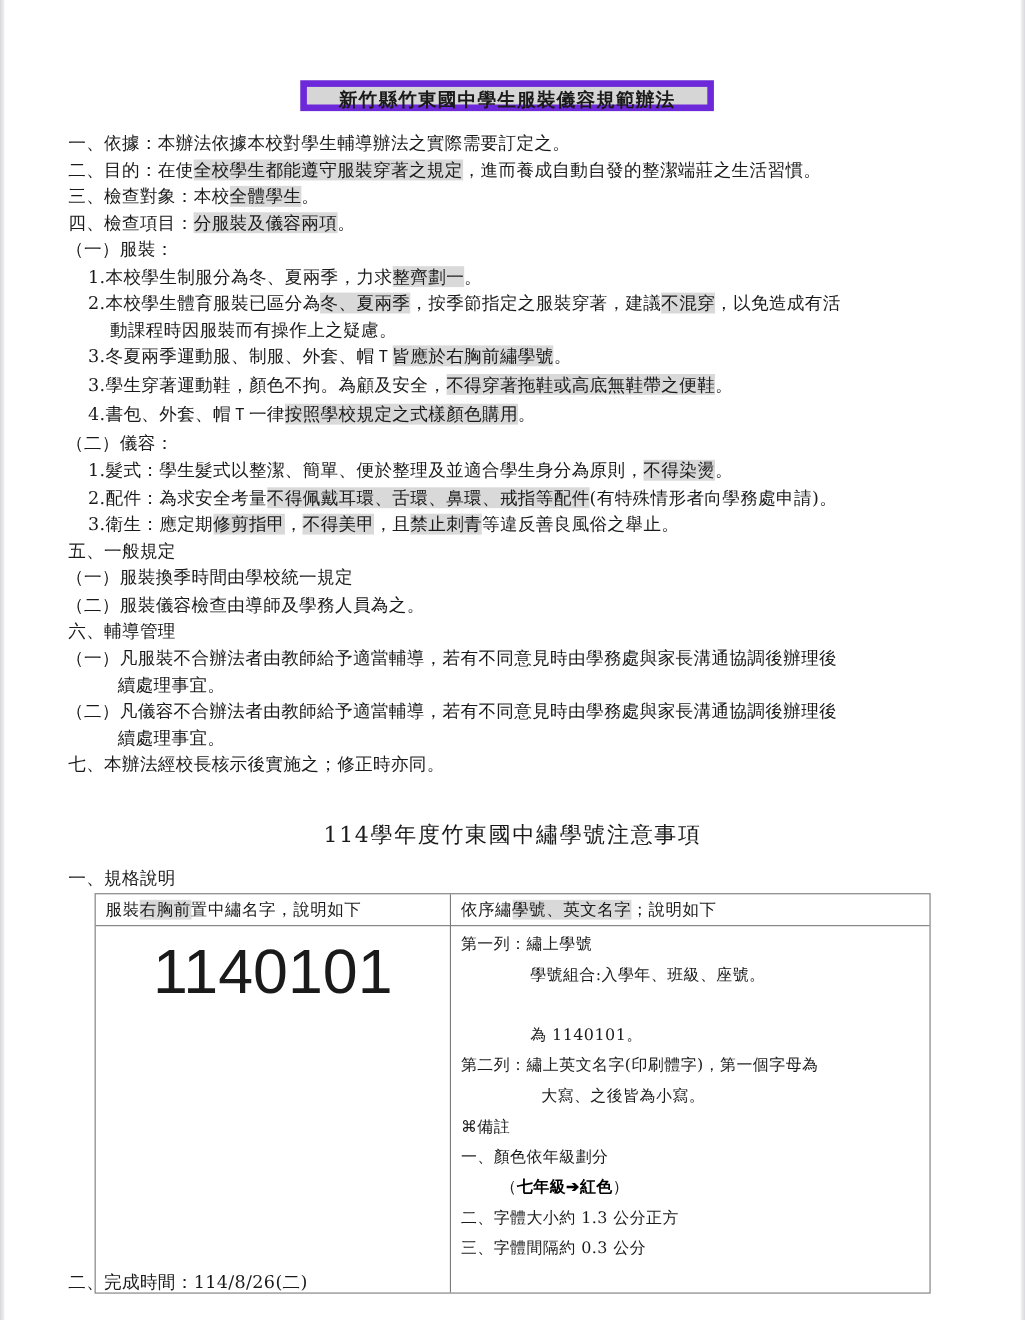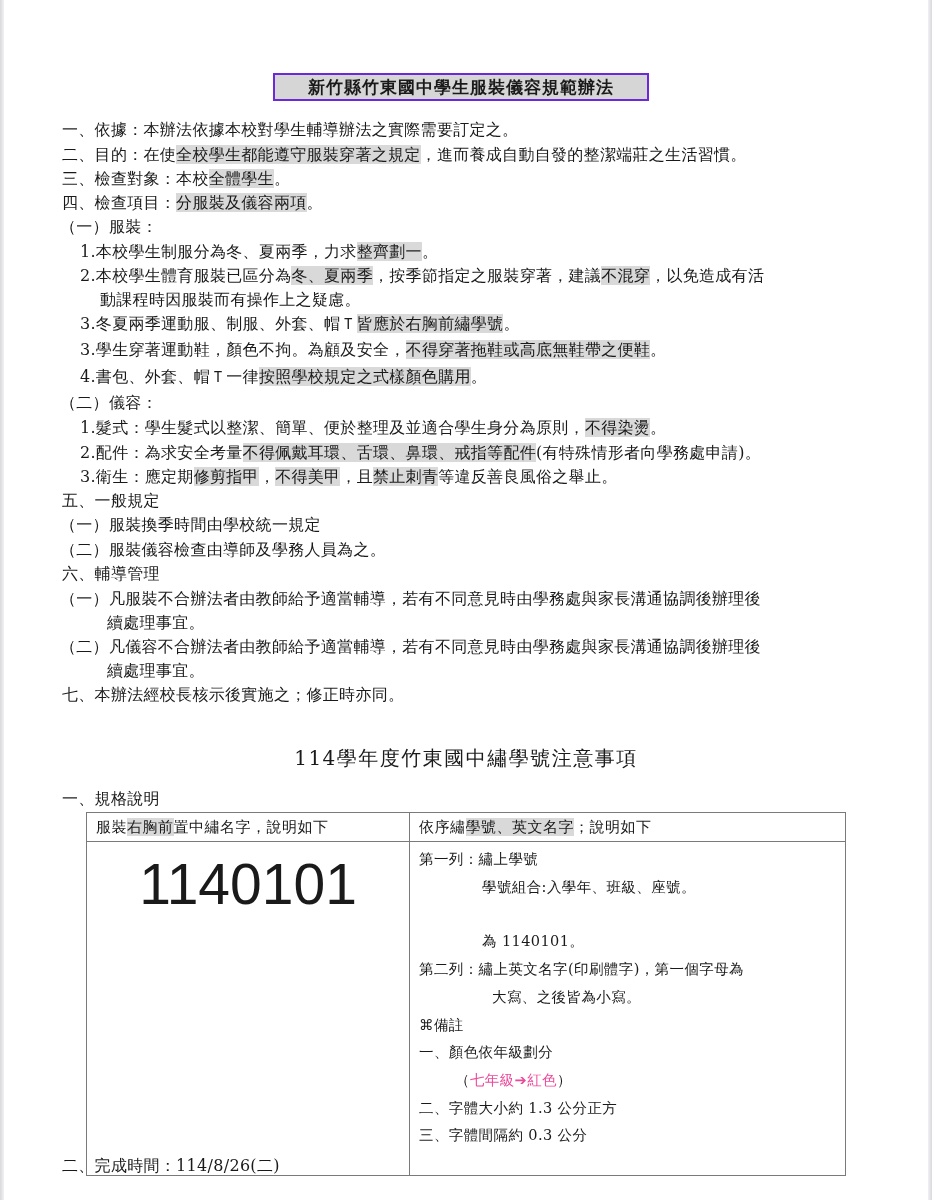--- a/index.html
+++ b/index.html
@@ -24,43 +24,45 @@
     }
     .edge-left { left: 0; }
     .edge-right { right: 0; background: linear-gradient(to left, #d9d9dd, #f1f1f3); }
 
     .doc-title {
       position: absolute;
       left: 273px;
       top: 73px;
       width: 376px;
       height: 28px;
-      border: 2px solid #6d28d9;
+      border: 6px solid #6d28d9;
       background: #d6d6d6;
       box-sizing: border-box;
       font-size: 17px;
       font-weight: bold;
       letter-spacing: 1px;
       text-align: center;
       line-height: 24px;
+      font-family: Liberation Serif, serif;
     }
 
     .line {
       position: absolute;
       left: 62px;
       font-size: 16px;
       line-height: 20px;
       white-space: nowrap;
       letter-spacing: 0.3px;
     }
     .hl {
       background: #d9d9d9;
     }
     .red {
-      color: #ec4899;
+      color: #000000;
+      font-weight: bold;
     }
 
     .sub-title {
       position: absolute;
       left: 0;
       width: 932px;
       top: 745px;
       text-align: center;
       font-size: 20px;
       letter-spacing: 1.5px;

